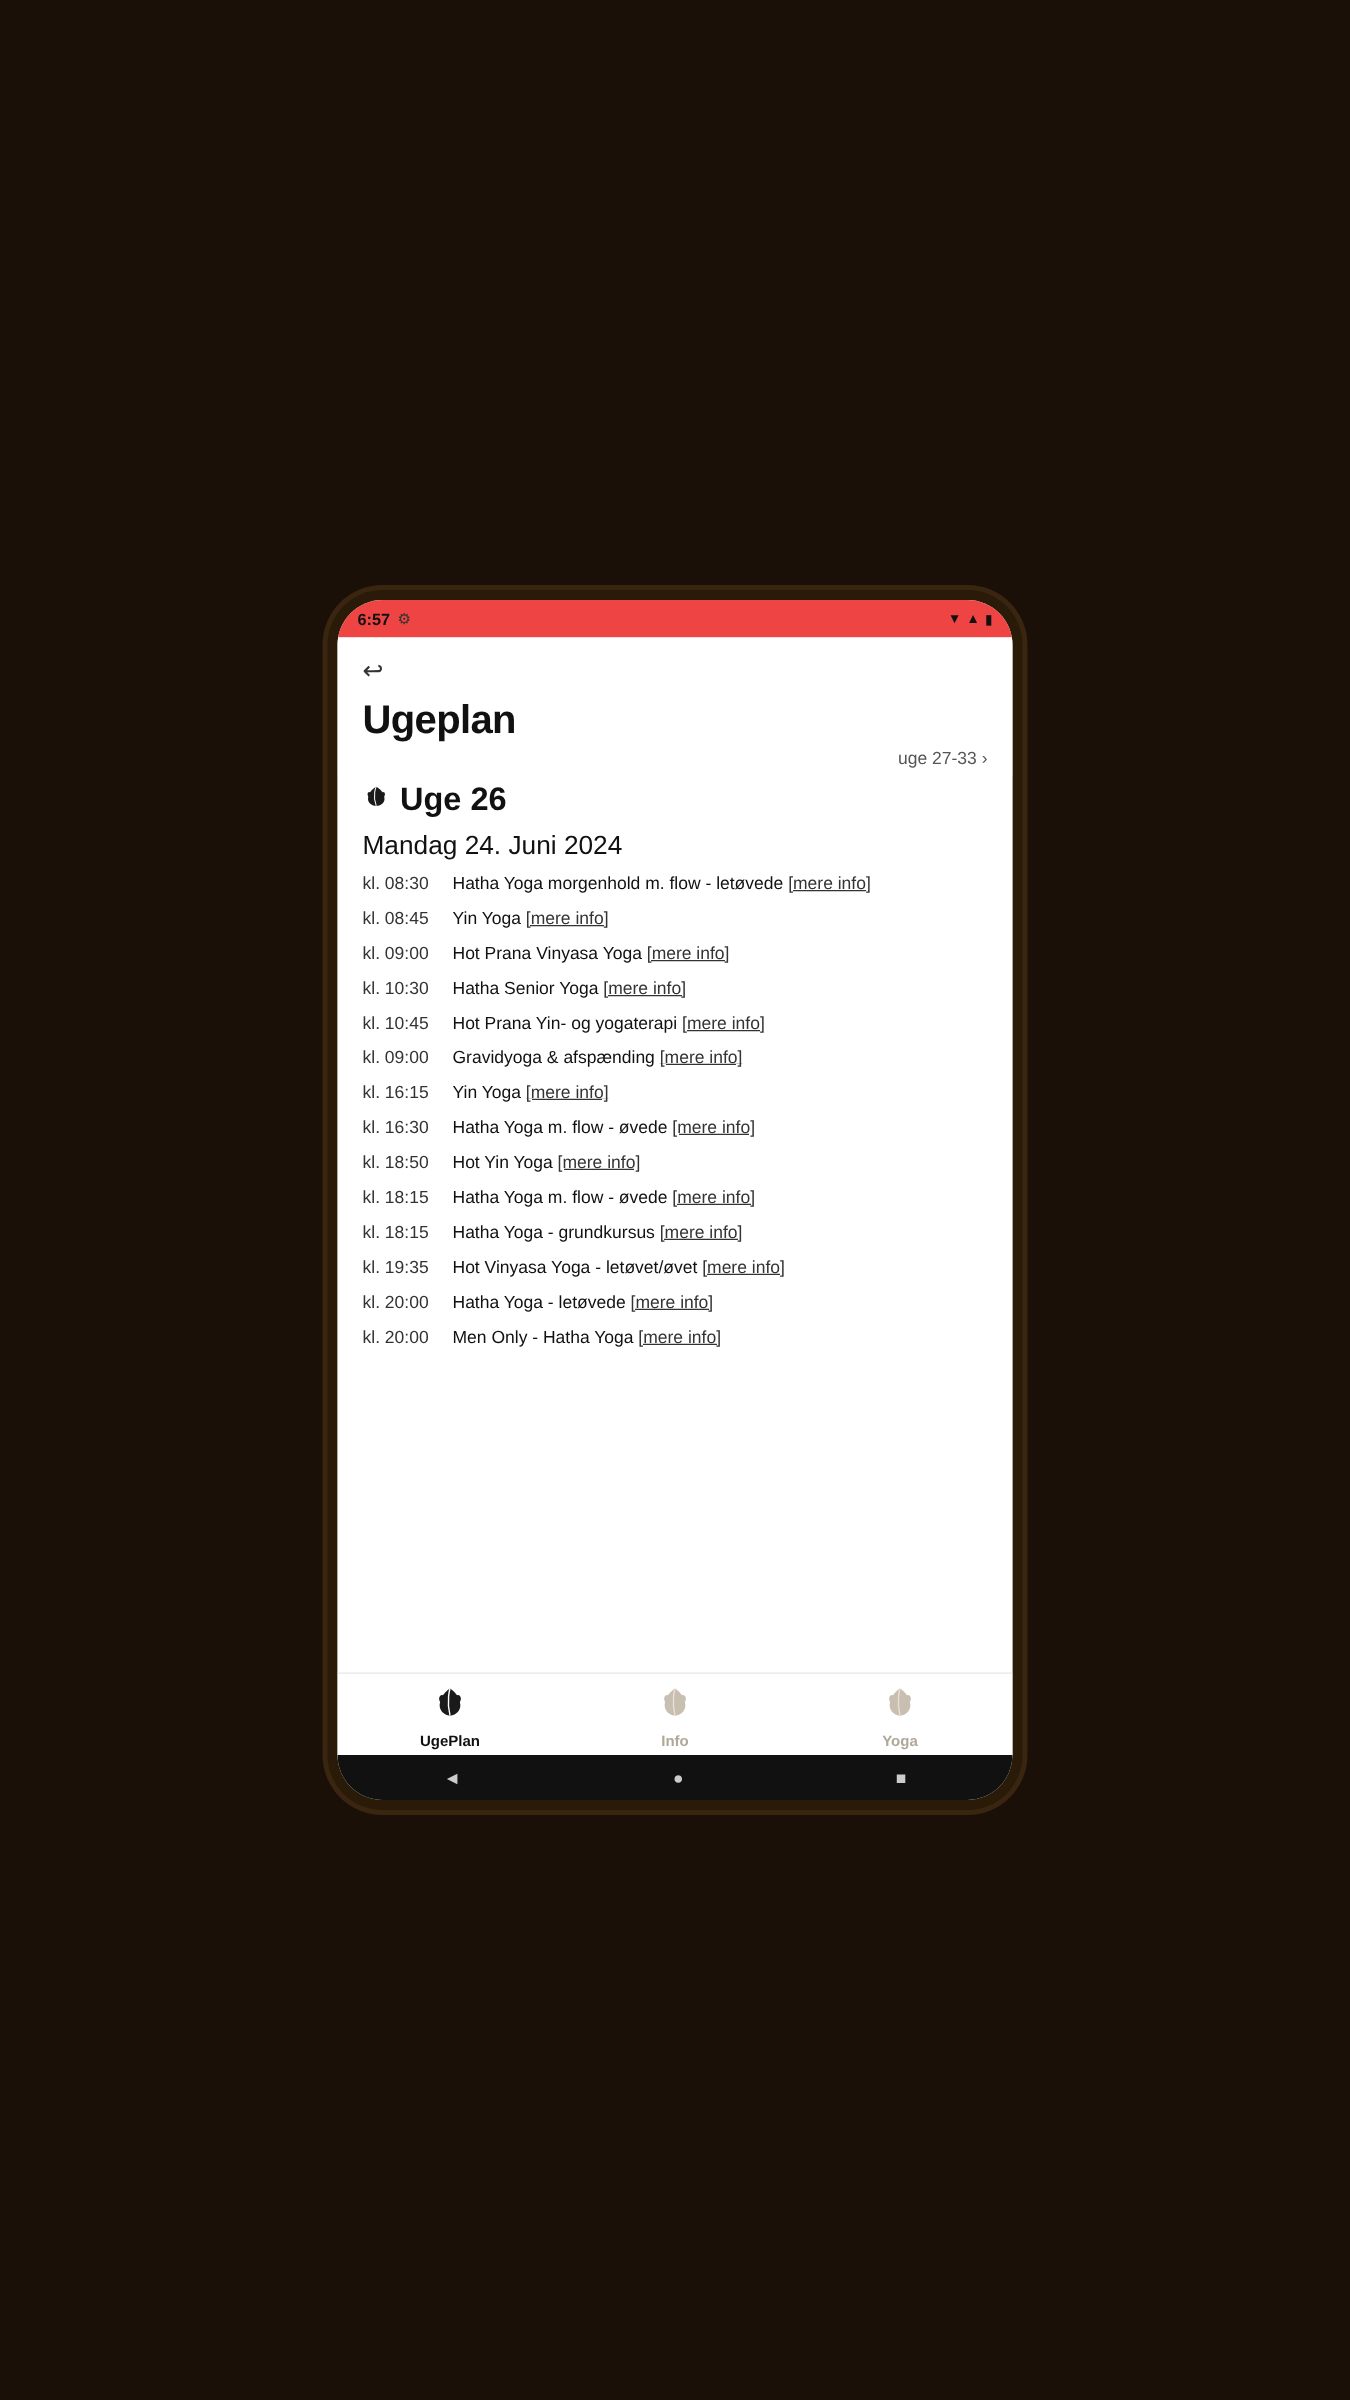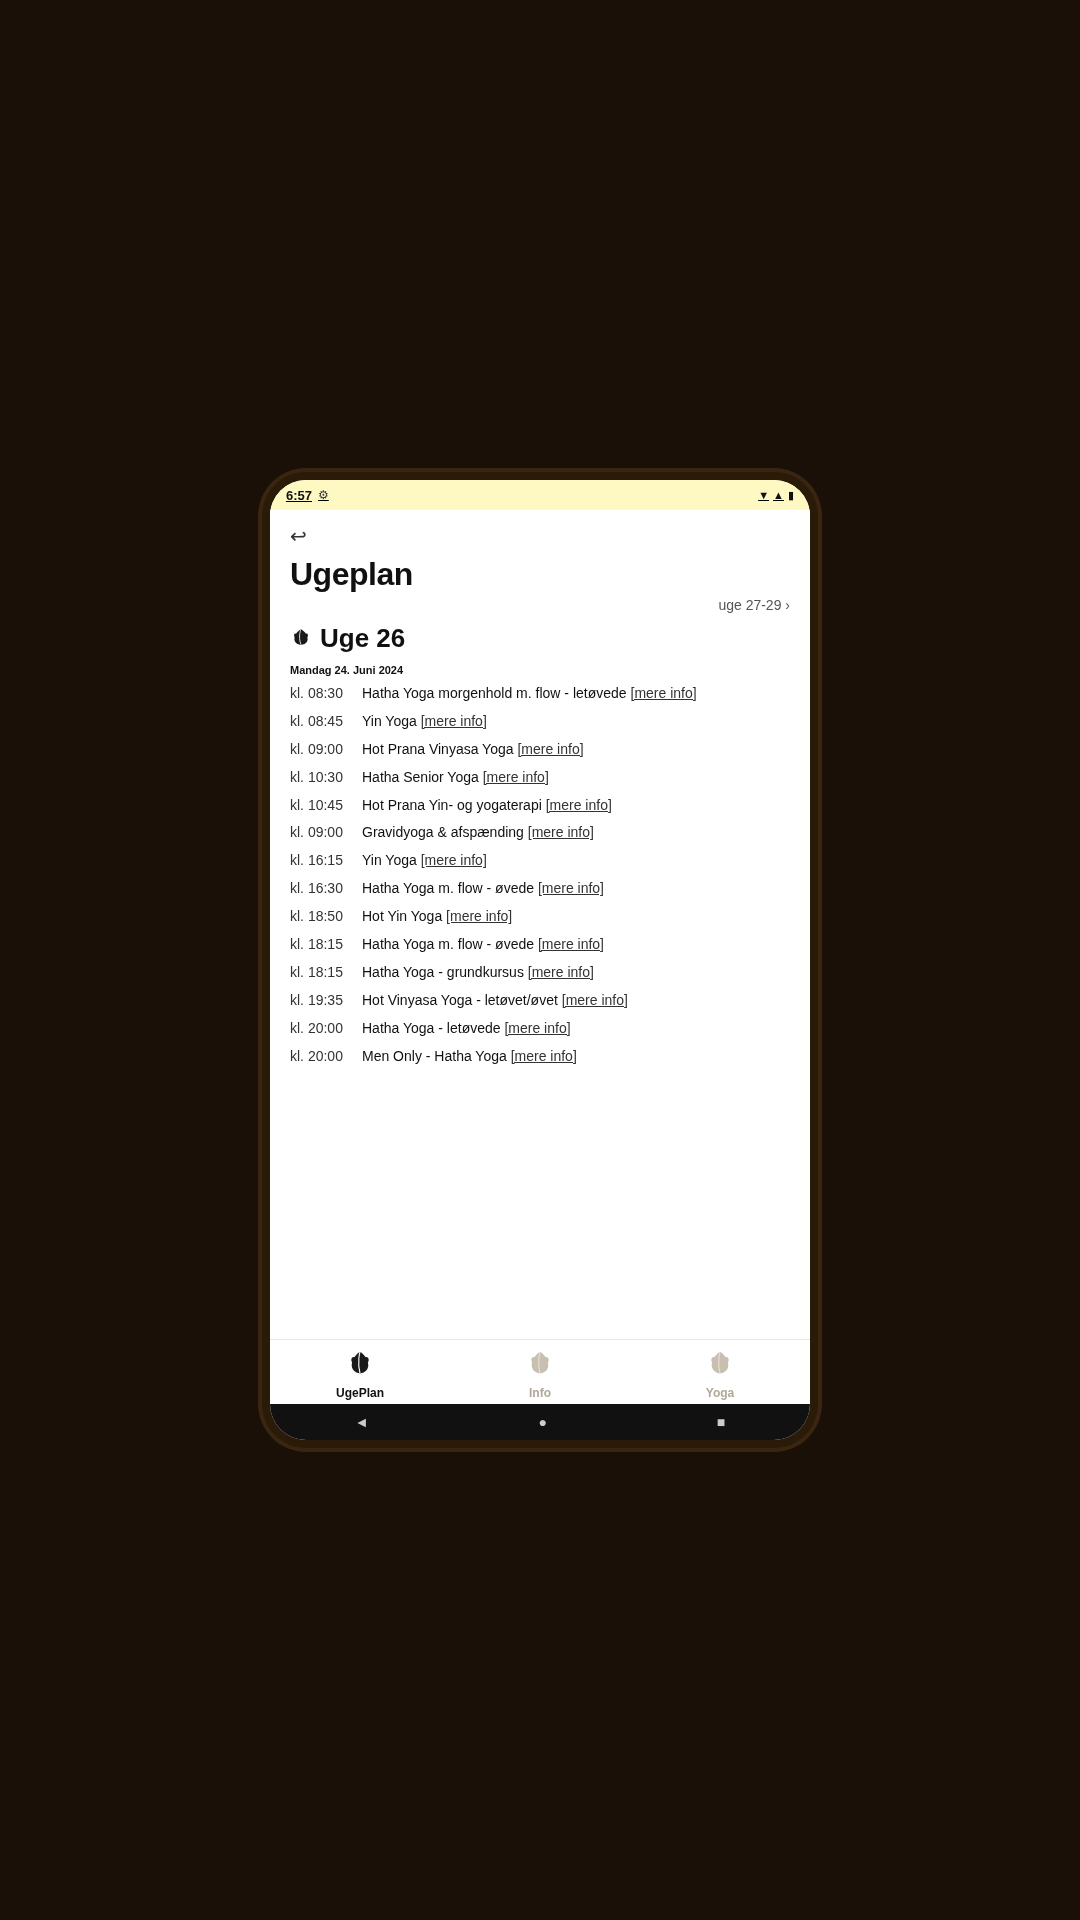--- a/index.html
+++ b/index.html
@@ -21,28 +21,27 @@
       border-radius: 36px;
       overflow: hidden;
       position: relative;
       display: flex;
       flex-direction: column;
       box-shadow: 0 0 0 8px #2a1a08, 0 0 0 12px #3a2510;
     }
 
     
     .status-bar {
-      background: #fef9c3;
+      background: #ef4444;
       height: 30px;
       display: flex;
       align-items: center;
       justify-content: space-between;
       padding: 0 16px;
       flex-shrink: 0;
-      text-decoration: underline;
     }
     .status-time {
       font-size: 13px;
       font-weight: 600;
       color: #111;
     }
     .status-icons {
       display: flex;
       align-items: center;
       gap: 4px;
@@ -129,22 +128,22 @@
       display: inline-block;
     }
     .week-title {
       font-size: 26px;
       font-weight: 800;
       color: #111;
     }
 
     
     .day-heading {
-      font-size: 11px;
-      font-weight: 700;
+      font-size: 21px;
+      font-weight: 400;
       color: #111;
       margin-bottom: 8px;
     }
 
     
     .class-item {
       display: flex;
       align-items: baseline;
       margin-bottom: 9px;
       font-size: 14px;
@@ -235,21 +234,21 @@
   </div>
 
   <div class="app-content">
 
     <div class="header">
       <div class="back-btn">
         <span class="back-arrow">↩</span>
       </div>
       <div class="page-title">Ugeplan</div>
       <div class="week-nav">
-        <span>uge 27-29 ›</span>
+        <span>uge 27-33 ›</span>
       </div>
     </div>
 
     <div class="main-scroll">
       <div class="week-section">
 
         <div class="week-heading">
           <span class="leaf-icon">
             <svg class="leaf-svg-dark" viewBox="0 0 40 40" fill="none" xmlns="http://www.w3.org/2000/svg">
               <path d="M20 6 C20 6 8 12 8 24 C8 30 14 34 20 34 C26 34 32 30 32 24 C32 12 20 6 20 6Z" fill="#1a1a1a"></path>

